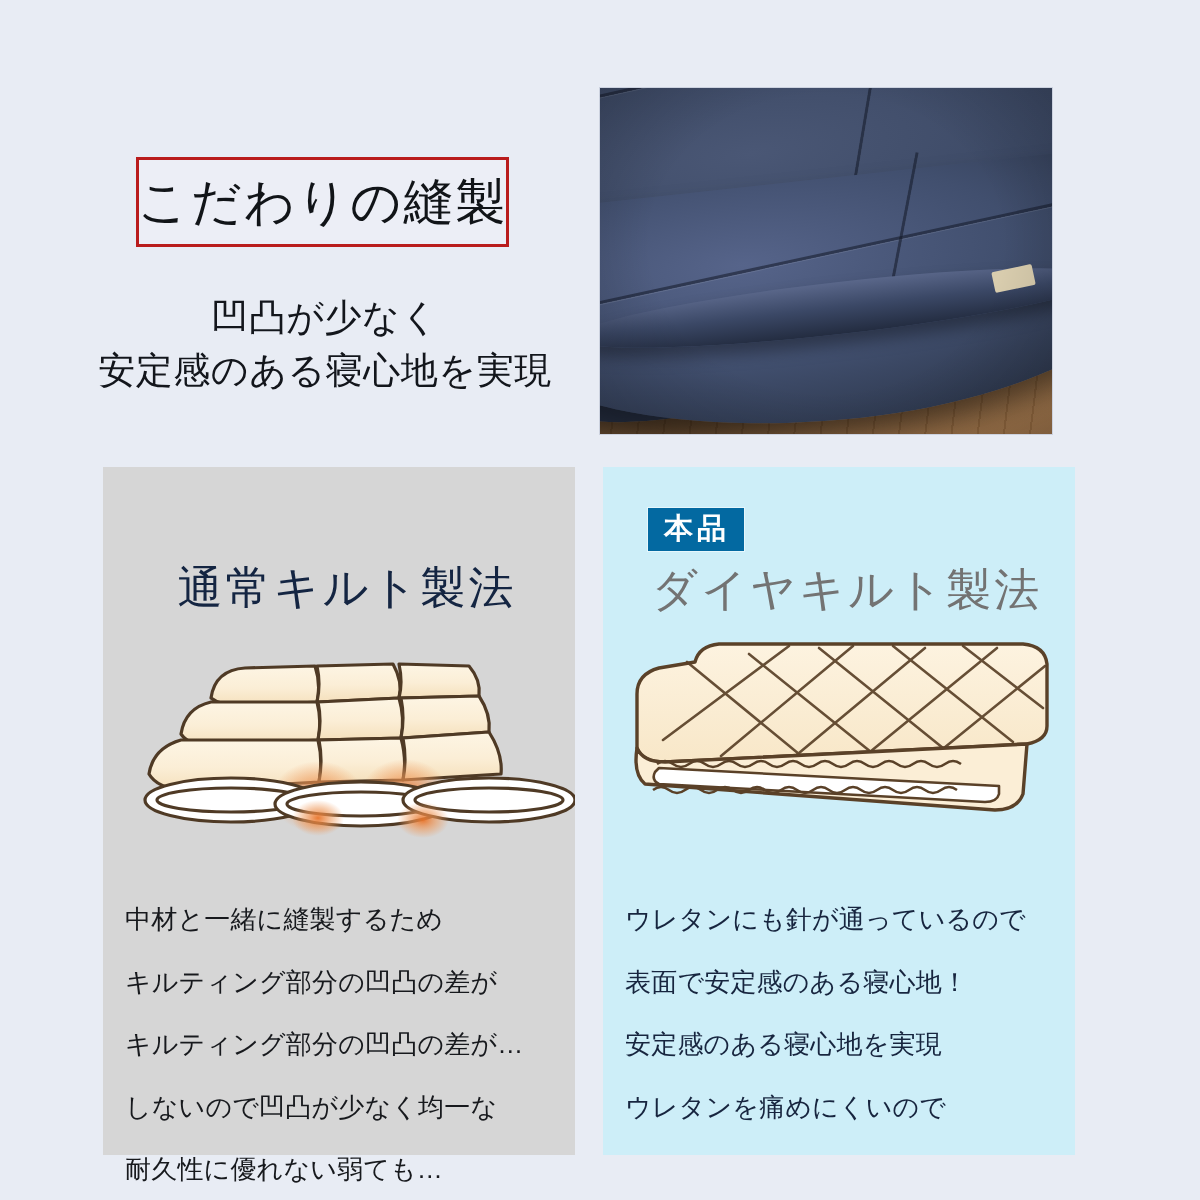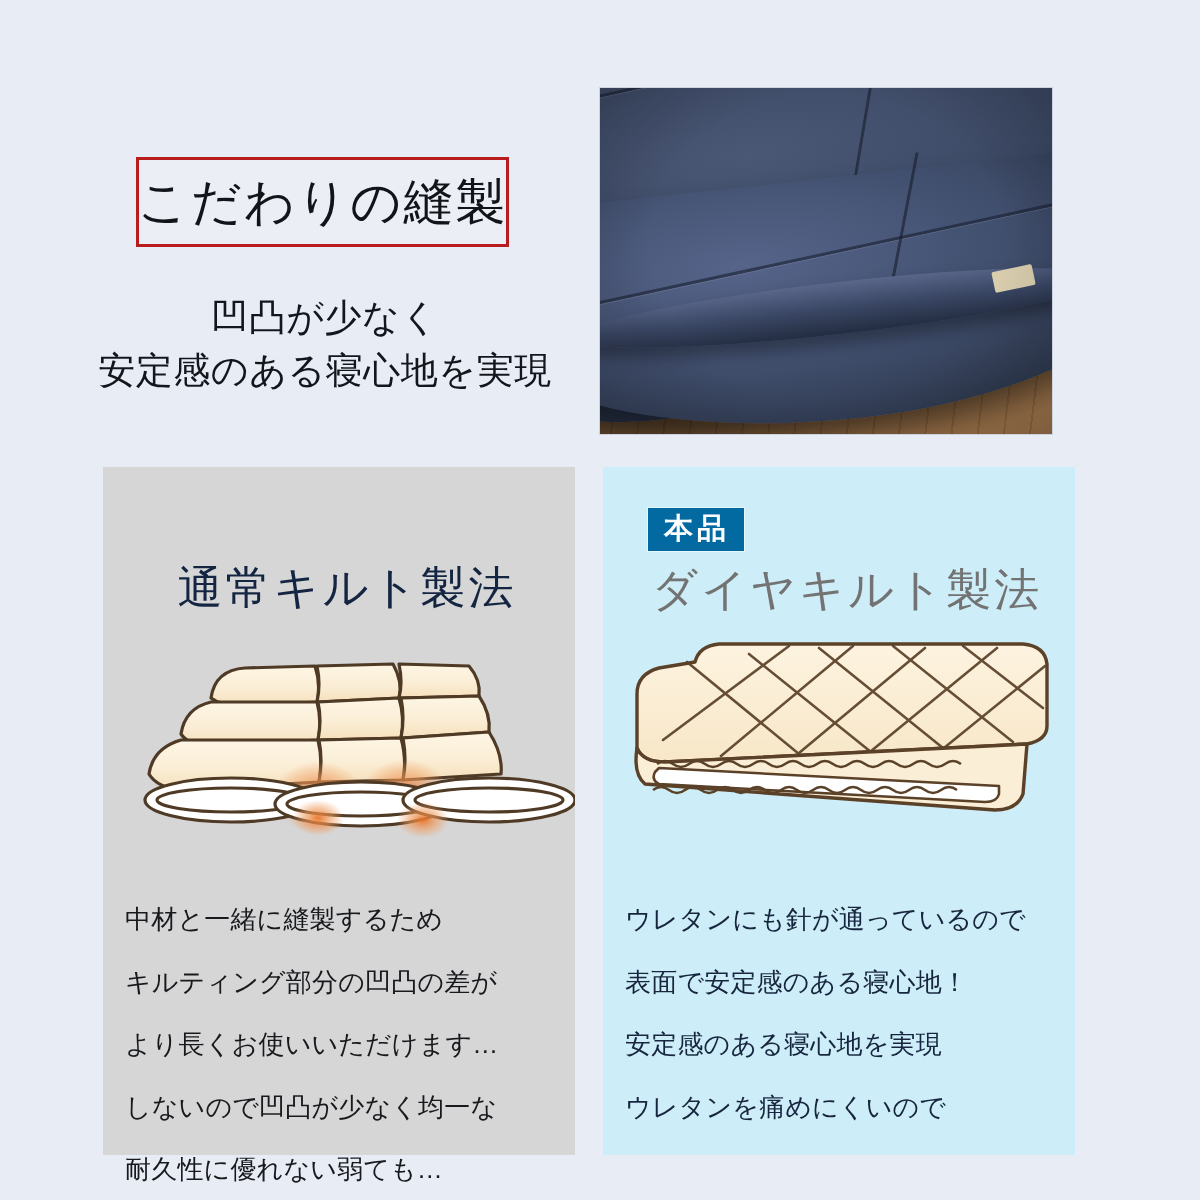--- a/index.html
+++ b/index.html
@@ -277,21 +277,21 @@
         <ellipse cx="386" cy="178" rx="74" ry="12" fill="#ffffff"></ellipse>
       </g>
 
       <ellipse cx="215" cy="196" rx="26" ry="18" fill="url(#glow)"></ellipse>
       <ellipse cx="320" cy="198" rx="26" ry="18" fill="url(#glow)"></ellipse>
     </svg>
 
     <div class="body-text">
       <span class="line">中材と一緒に縫製するため</span>
       <span class="line">キルティング部分の凹凸の差が</span>
-      <span class="line">より長くお使いいただけます…</span>
+      <span class="line">キルティング部分の凹凸の差が…</span>
       <span class="line">しないので凹凸が少なく均一な</span>
       <span class="line">耐久性に優れない弱ても…</span>
     </div>
   </div>
 
   <div class="panel panel-right">
 
     <div class="badge">本品</div>
 
     <div class="panel-heading">ダイヤキルト製法</div>

